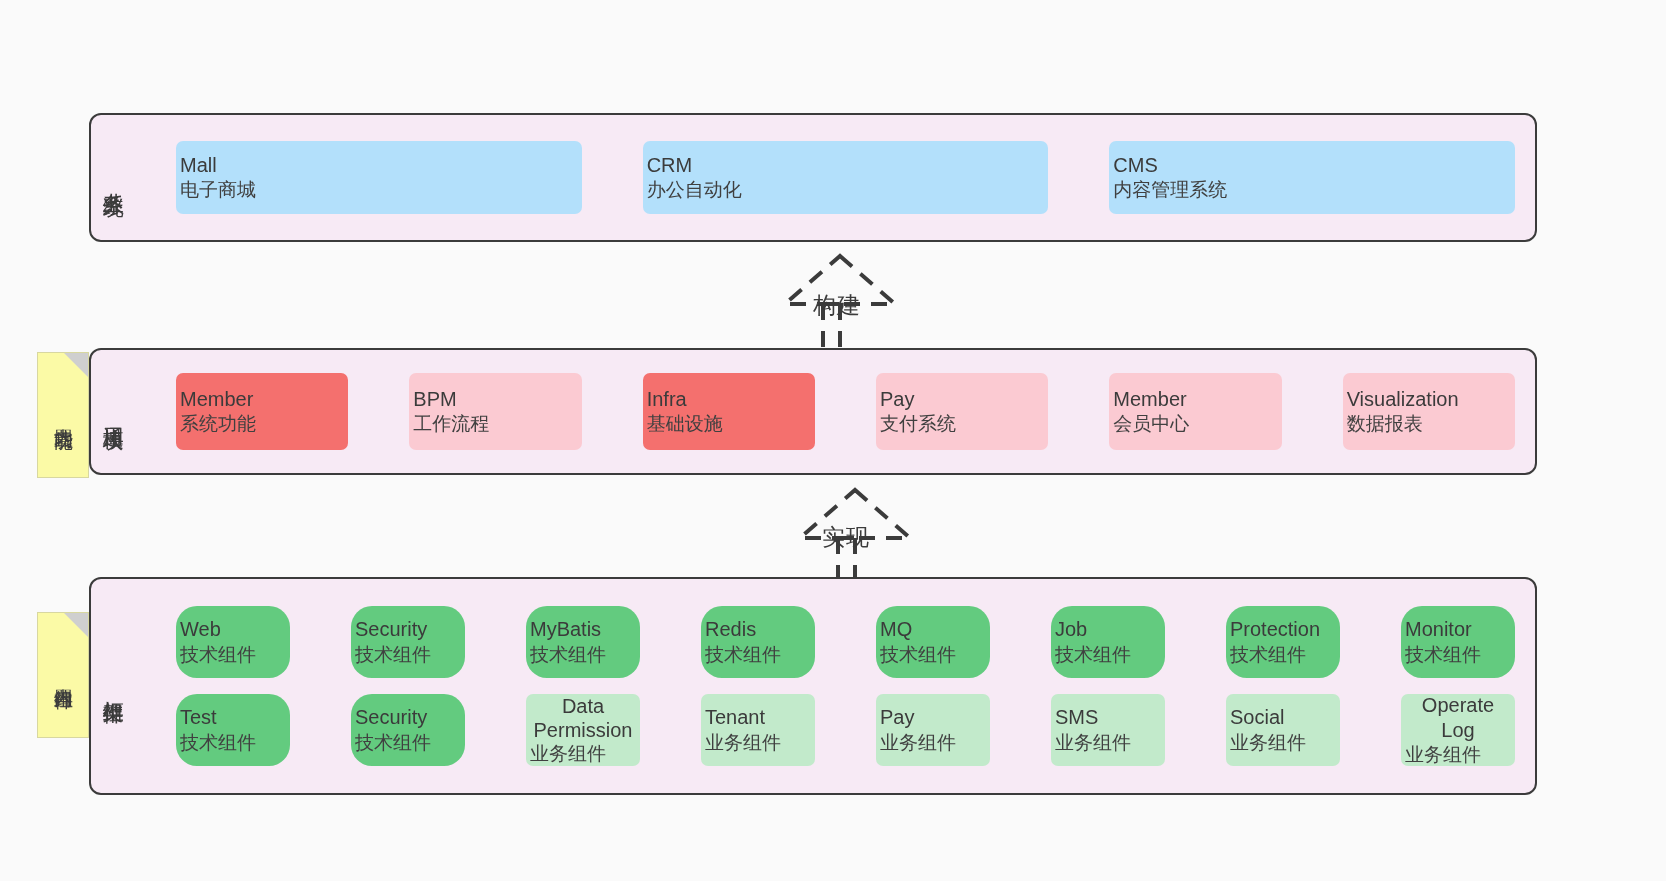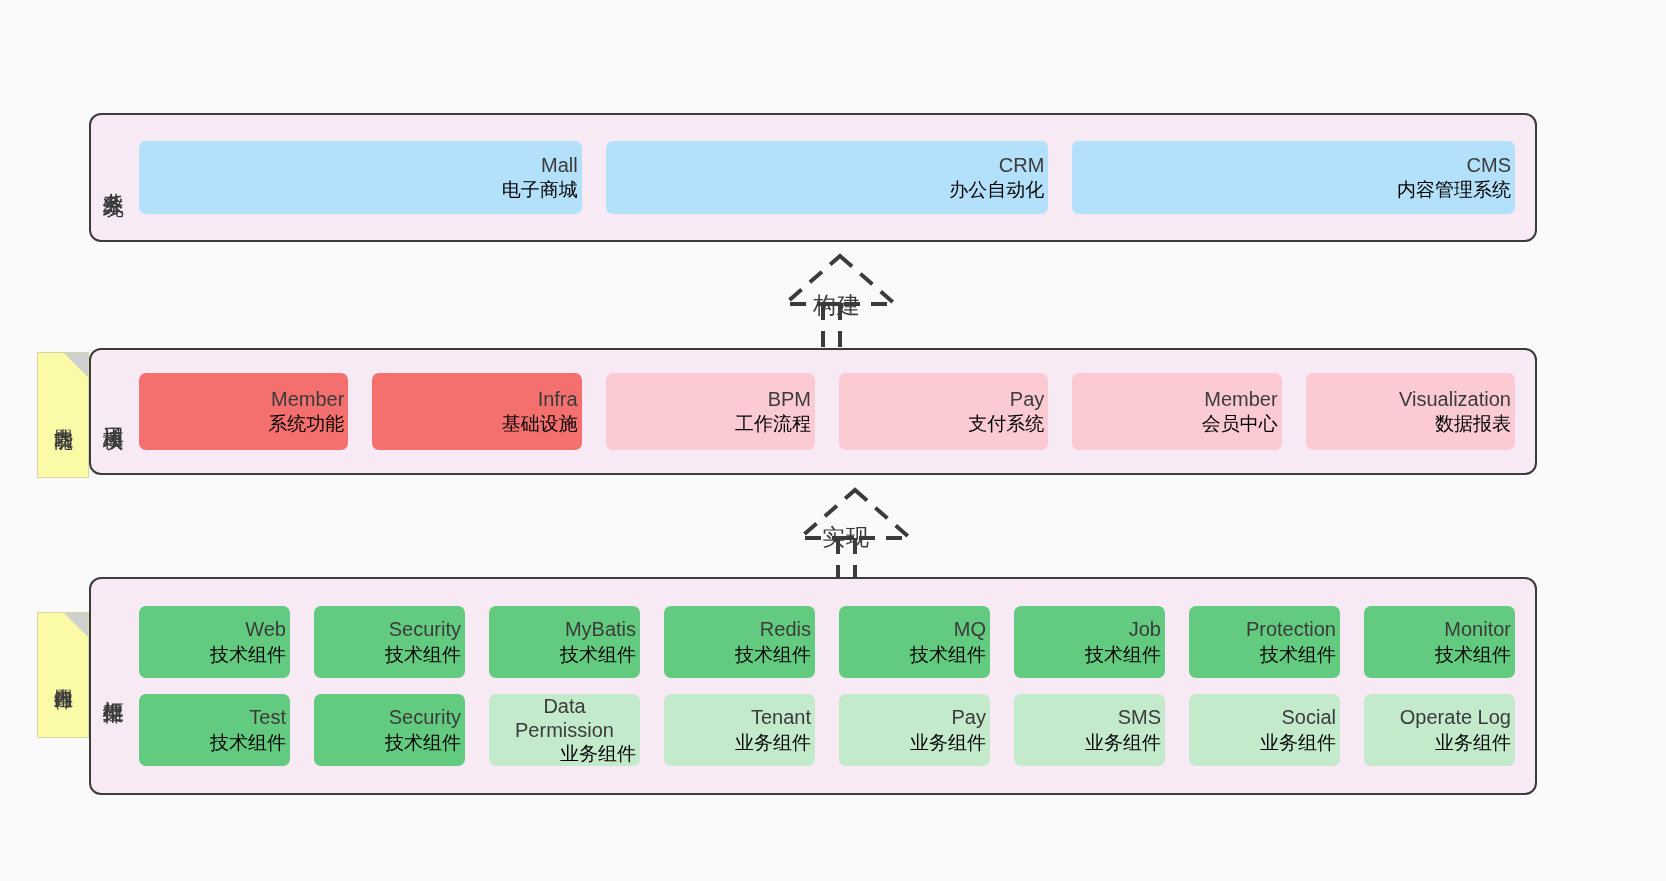--- a/index.html
+++ b/index.html
@@ -61,40 +61,41 @@
     gap: 24px;
   }
 
   
   .card {
     flex: 1 1 0;
     box-sizing: border-box;
     border-radius: 7px;
     display: flex;
     flex-direction: column;
-    align-items: flex-end;
+    align-items: flex-start;
     justify-content: center;
     text-align: center;
     padding: 6px 4px;
     line-height: 1.26;
+    margin-left: 37px;
   }
   .card .en {
     font-size: 20px;
     color: #3b3b3b;
   }
   .card .cn {
     font-size: 19px;
-    color: #000000;
+    color: #404040;
   }
   .card.two-line-en .en { line-height: 1.2; }
 
   .c-blue        { background: #b3e0fb; }
   .c-red         { background: #f4706e; }
   .c-pink        { background: #fbcad2; }
-  .c-green       { background: #63cb7f; }
+  .c-green       { background: #63cb7f; border-radius: 21px; }
   .c-green-light { background: #c2eacb; }
 
   
   #layer-business { left: 89px;  top: 113px; width: 1448px; height: 129px; }
   #layer-modules  { left: 89px;  top: 348px; width: 1448px; height: 127px; }
   #layer-framework{ left: 89px;  top: 577px; width: 1448px; height: 218px; }
 
   #layer-business .card  { height: 73px; }
   #layer-modules  .card  { height: 77px; }
   #layer-framework .card { height: 72px; }
@@ -185,27 +186,27 @@
   </div>
 
   <div class="layer" id="layer-modules">
     <div class="layer-title">通用模块</div>
     <div class="layer-body">
       <div class="row">
         <div class="card c-red">
           <span class="en">Member</span>
           <span class="cn">系统功能</span>
         </div>
+        <div class="card c-pink">
+          <span class="en">BPM</span>
+          <span class="cn">工作流程</span>
+        </div>
         <div class="card c-red">
           <span class="en">Infra</span>
           <span class="cn">基础设施</span>
-        </div>
-        <div class="card c-pink">
-          <span class="en">BPM</span>
-          <span class="cn">工作流程</span>
         </div>
         <div class="card c-pink">
           <span class="en">Pay</span>
           <span class="cn">支付系统</span>
         </div>
         <div class="card c-pink">
           <span class="en">Member</span>
           <span class="cn">会员中心</span>
         </div>
         <div class="card c-pink">

